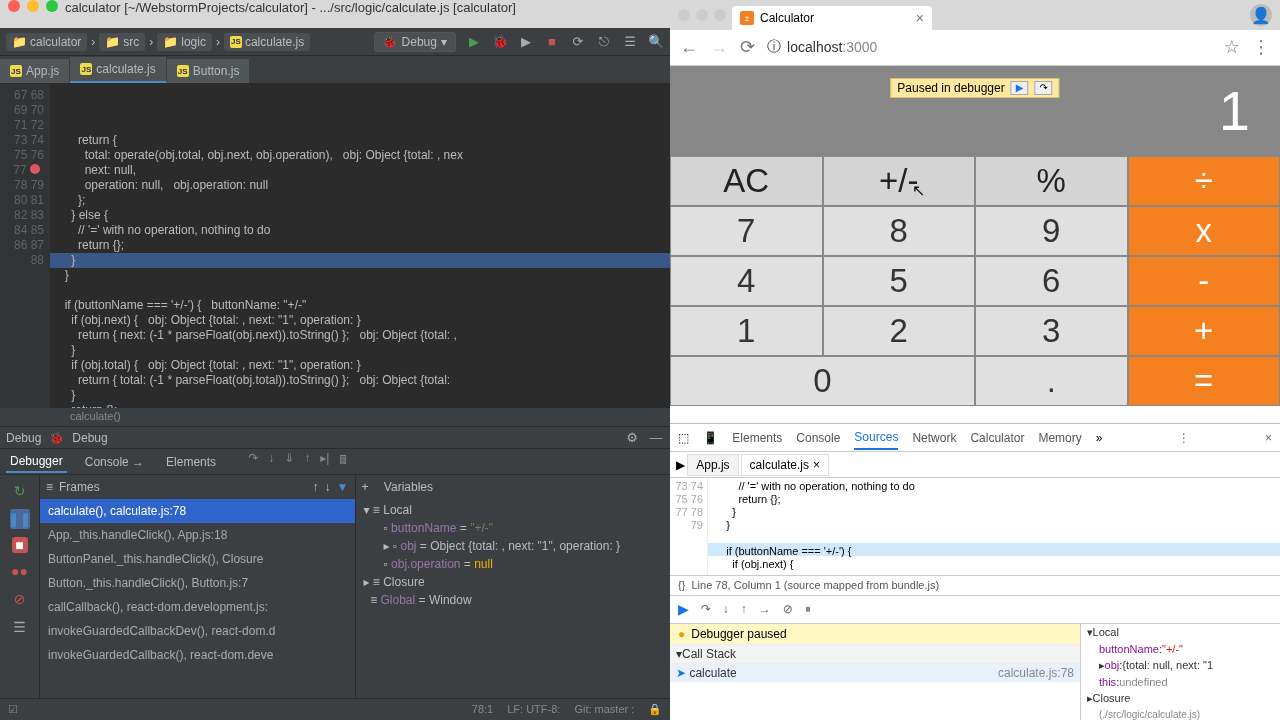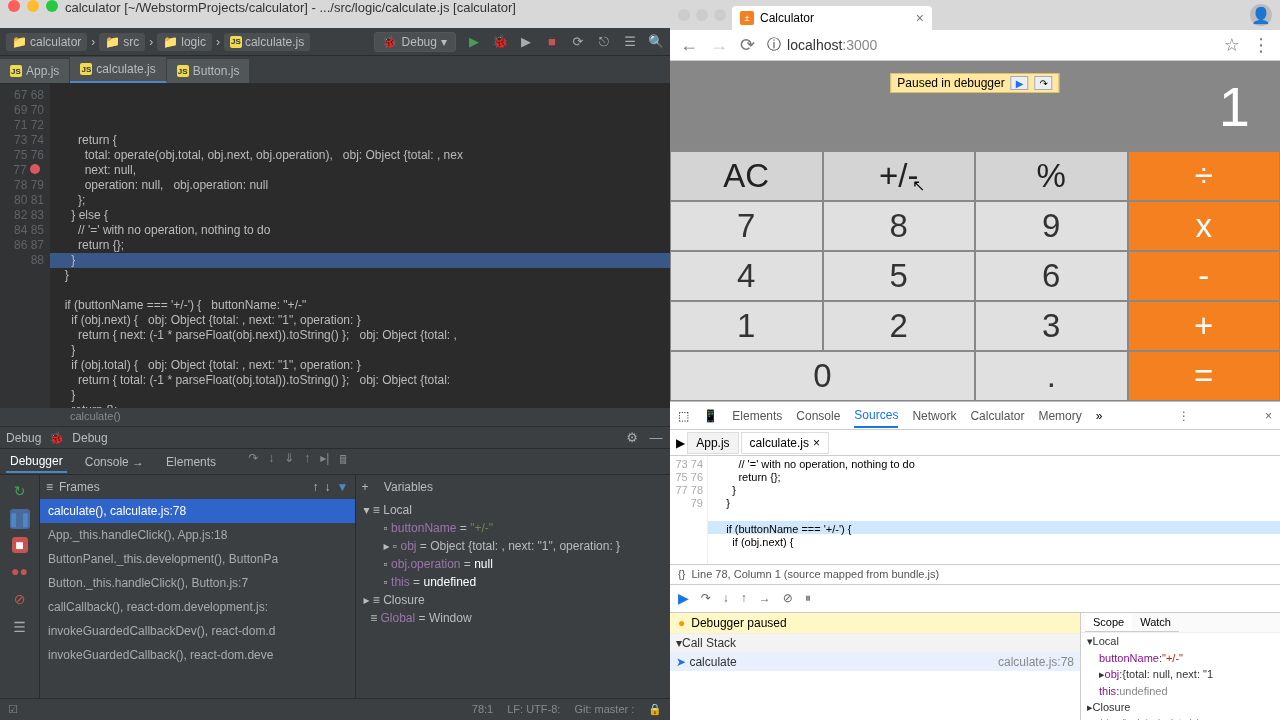--- a/index.html
+++ b/index.html
@@ -37,21 +37,21 @@
 .dbtn.pause{color:#4a88c7;background:#4a6a9c;border-radius:3px}
 .dbtn.stop{color:#fff;background:#c75450;border-radius:3px;width:16px;height:16px}
 .frames{flex:1;border-right:1px solid #2b2b2b;display:flex;flex-direction:column}
 .panel-hdr{height:24px;display:flex;align-items:center;padding:0 6px;font-size:12px;gap:6px;background:#3c3f41}
 .frames-list{flex:1;overflow:hidden;font-size:12px}
 .frame{padding:5px 8px;color:#aaa;white-space:nowrap;overflow:hidden}
 .frame.sel{background:#2f65ca;color:#fff}
 .vars{flex:1;display:flex;flex-direction:column}
 .vars-tree{flex:1;padding:2px 0;font-size:12px;overflow:hidden}
 .vnode{padding:2px 8px;white-space:nowrap}
-.vk{color:#9876aa}.vv{color:#6a8759}.vn{color:#ffffff}
+.vk{color:#9876aa}.vv{color:#6a8759}.vn{color:#eab308}
 .statusbar{height:22px;background:#3c3f41;border-top:1px solid #2b2b2b;display:flex;align-items:center;padding:0 8px;font-size:11px;color:#888;gap:14px}
 .statusbar .r{margin-left:auto;display:flex;gap:14px}
 .browser{flex:1;display:flex;flex-direction:column;background:#fff}
 .bwin{height:30px;background:#d8d8d8;display:flex;align-items:center;padding:0 8px;gap:6px}
 .btab{background:#fff;width:200px;height:24px;border-radius:4px 4px 0 0;margin-top:6px;display:flex;align-items:center;padding:0 8px;font-size:12px;gap:6px}
 .calc-ico{width:14px;height:14px;background:#f58020;display:flex;align-items:center;justify-content:center;color:#fff;font-size:9px;border-radius:2px}
 .btab-close{margin-left:auto;color:#777;font-size:14px}
 .prof{margin-left:auto;width:22px;height:22px;border-radius:50%;background:#bbb;display:flex;align-items:center;justify-content:center;color:#fff}
 .addrbar{height:36px;border-bottom:1px solid #ccc;display:flex;align-items:center;padding:0 10px;gap:12px}
 .nb{color:#777;font-size:18px}
@@ -224,35 +224,34 @@
             <span>Frames</span>
             <span style="margin-left:auto;display:flex;gap:6px">
               <span>↑</span>
               <span>↓</span>
               <span style="color:#4a88c7">▼</span>
             </span>
           </div>
         <div class="frames-list" id="frames-list">
             <div class="frame sel">calculate(), calculate.js:78</div>
             <div class="frame">App._this.handleClick(), App.js:18</div>
-            <div class="frame">ButtonPanel._this.development(), ButtonPa</div>
+            <div class="frame">ButtonPanel._this.handleClick(), Closure</div>
             <div class="frame">Button._this.handleClick(), Button.js:7</div>
             <div class="frame">callCallback(), react-dom.development.js:</div>
             <div class="frame">invokeGuardedCallbackDev(), react-dom.d</div>
             <div class="frame">invokeGuardedCallback(), react-dom.deve</div>
           </div>
       </div>
       <div class="vars">
         <div class="panel-hdr"><span>+</span>&nbsp;<span>Variables</span></div>
         <div class="vars-tree">
           <div class="vnode">▾ ≡ <span>Local</span></div>
           <div class="vnode" style="padding-left:28px">▫ <span class="vk">buttonName</span> = <span class="vv">"+/-"</span></div>
           <div class="vnode" style="padding-left:28px">▸ ▫ <span class="vk">obj</span> = <span>Object {total: , next: "1", operation: }</span></div>
           <div class="vnode" style="padding-left:28px">▫ <span class="vk">obj.operation</span> = <span class="vn">null</span></div>
-          <div class="vnode" style="padding-left:28px">▫ <span class="vk">this</span> = <span class="vn">undefined</span></div>
           <div class="vnode">▸ ≡ <span>Closure</span></div>
           <div class="vnode">&nbsp;&nbsp;≡ <span class="vk">Global</span> = <span>Window</span></div>
         </div>
       </div>
     </div>
   </div>
   <div class="statusbar">
     <span>☑</span>
     <div class="r">
       <span>78:1</span>
@@ -365,24 +364,20 @@
     <div class="dt-bottom">
       <div class="dt-left">
         <div class="paused-row">
             <span class="warn">●</span>
             <span>Debugger paused</span>
           </div>
         <div class="dt-row" style="background:#f3f3f3;border-bottom:1px solid #eee">▾ <span>Call Stack</span></div>
         <div class="dt-row" style="background:#e8f0fe"><span style="color:#1a73e8">➤</span>&nbsp;<span>calculate</span><span style="margin-left:auto;color:#888">calculate.js:78</span></div>
       </div>
       <div class="dt-scope">
-        <div class="dt-hdr">
-            <span class="sc-tab act">Scope</span>
-            <span class="sc-tab">Watch</span>
-          </div>
         <div class="dt-row">▾ <span>Local</span></div>
         <div class="dt-row" style="padding-left:18px"><span class="sc-k">buttonName</span>: <span class="sc-s">"+/-"</span></div>
         <div class="dt-row" style="padding-left:18px">▸<span class="sc-k">obj</span>: <span>{total: null, next: "1</span></div>
         <div class="dt-row" style="padding-left:18px"><span class="sc-k">this</span>: <span style="color:#888">undefined</span></div>
         <div class="dt-row">▸ <span>Closure</span></div>
         <div class="dt-row" style="padding-left:18px;color:#888;font-size:10px">(./src/logic/calculate.js)</div>
       </div>
     </div>
   </div>
 </div>

